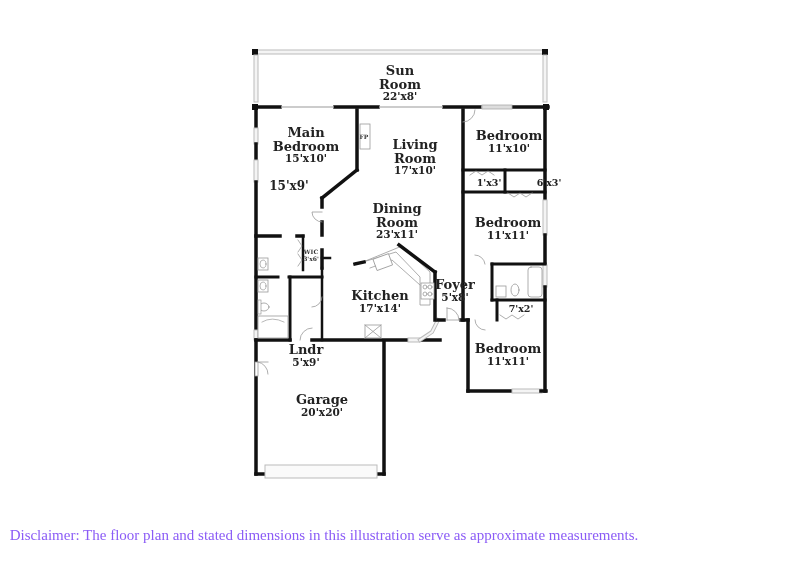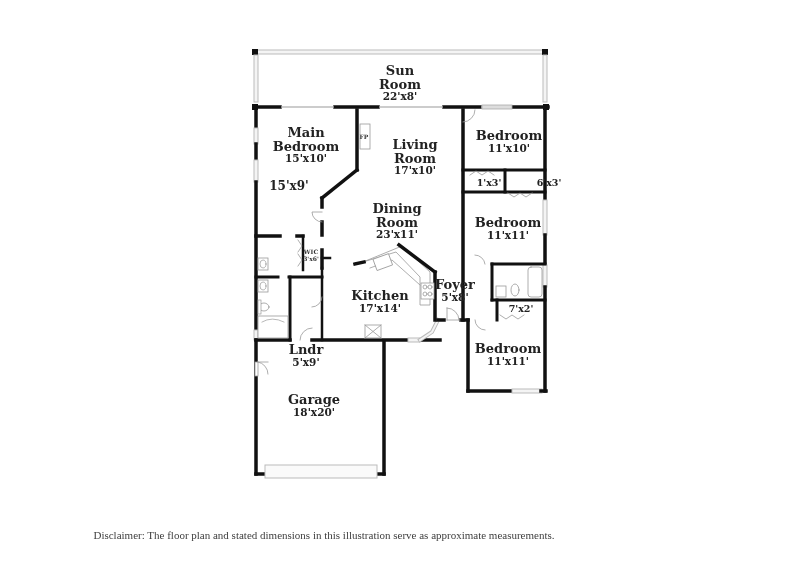--- a/index.html
+++ b/index.html
@@ -3,21 +3,21 @@
 <meta charset="utf-8">
 <style>
   html, body { margin:0; padding:0; background:#ffffff; }
   body { width:800px; height:582px; position:relative; overflow:hidden; font-family:"DejaVu Serif", serif; }
   #plan { position:absolute; left:0; top:0; }
   .room-label { position:absolute; text-align:center; font-family:"DejaVu Serif", serif; font-weight:bold; color:#222; line-height:1.05; transform:translateX(-50%); white-space:nowrap; }
   .room-label .nm { font-size:13px; display:block; }
   .room-label .dim { font-size:10.5px; display:block; }
   .small-label { position:absolute; font-family:"DejaVu Serif", serif; font-weight:bold; color:#222; font-size:9.5px; transform:translateX(-50%); white-space:nowrap; line-height:1; }
   .tiny-label { position:absolute; font-family:"DejaVu Serif", serif; font-weight:bold; color:#333; font-size:6px; transform:translateX(-50%); white-space:nowrap; line-height:1.1; text-align:center; }
-  .disclaimer { position:absolute; left:0; width:648px; top:527px; text-align:center; font-family:"Liberation Serif", serif; font-size:11px; color:#404040; line-height:16px; }
+  .disclaimer { position:absolute; left:0; width:648px; top:527px; text-align:center; font-family:"Liberation Serif", serif; font-size:15px; color:#8b5cf6; line-height:16px; }
 </style>
 </head>
 <body>
 
 <svg id="plan" width="800" height="582" viewBox="0 0 800 582" xmlns="http://www.w3.org/2000/svg">
   <g fill="none" stroke-linecap="square">
 
     <g>
 
       <rect x="255" y="50" width="290" height="4" fill="#f4f4f4" stroke="#bbb" stroke-width="1"></rect>
@@ -255,20 +255,20 @@
   <span class="dim">5'x9'</span>
 </div>
 
 <div class="small-label" style="left:521px; top:304px;">7'x2'</div>
 
 <div class="room-label" style="left:508px; top:342px;">
   <span class="nm">Bedroom</span>
   <span class="dim">11'x11'</span>
 </div>
 
-<div class="room-label" style="left:314px; top:393px;">
+<div class="room-label" style="left:322px; top:393px;">
   <span class="nm">Garage</span>
-  <span class="dim">18'x20'</span>
+  <span class="dim">20'x20'</span>
 </div>
 
 <div class="disclaimer">
   <div>Disclaimer: The floor plan and stated dimensions in this illustration serve as approximate measurements.</div>
 </div>
 
 </body></html>

